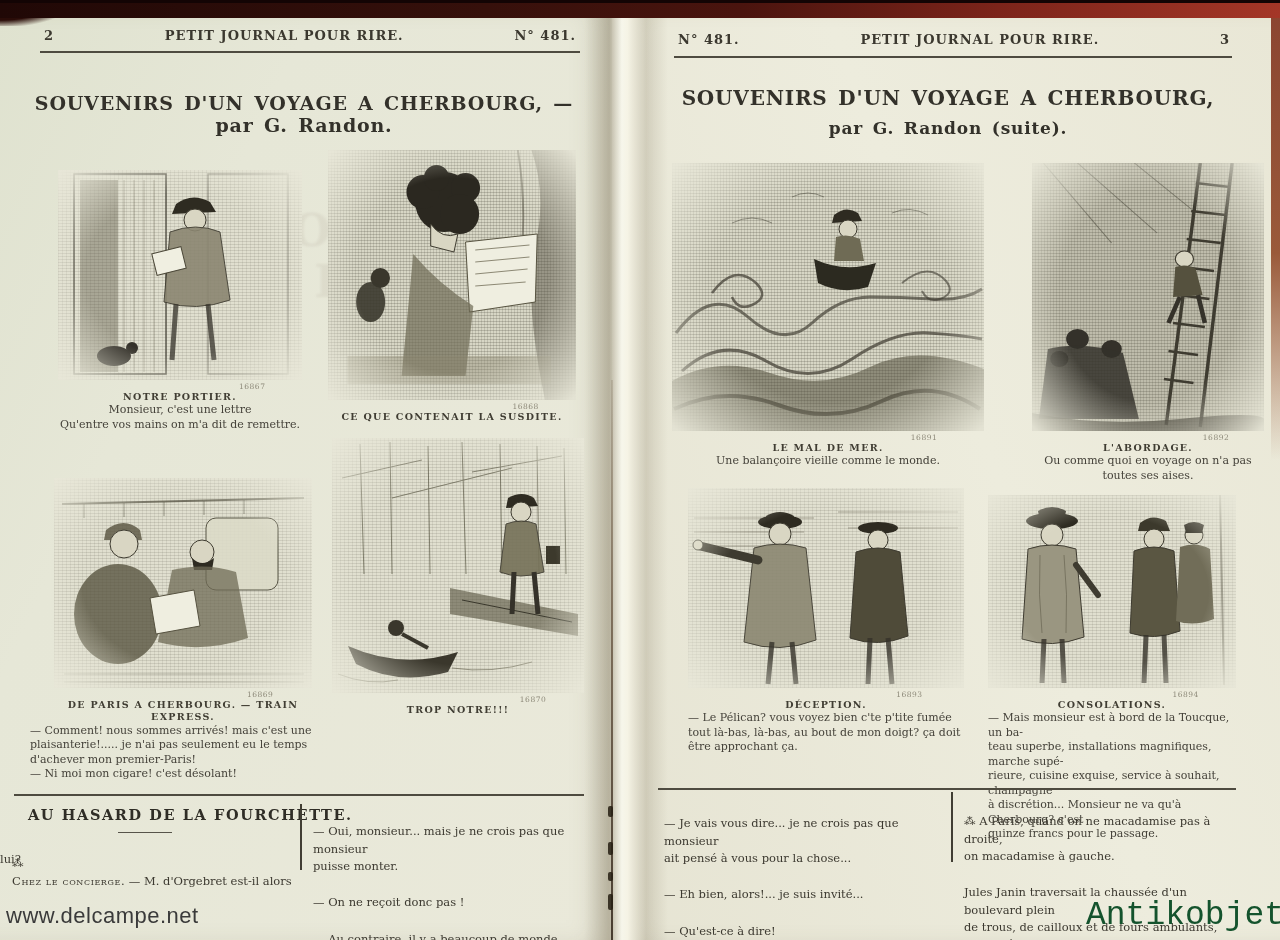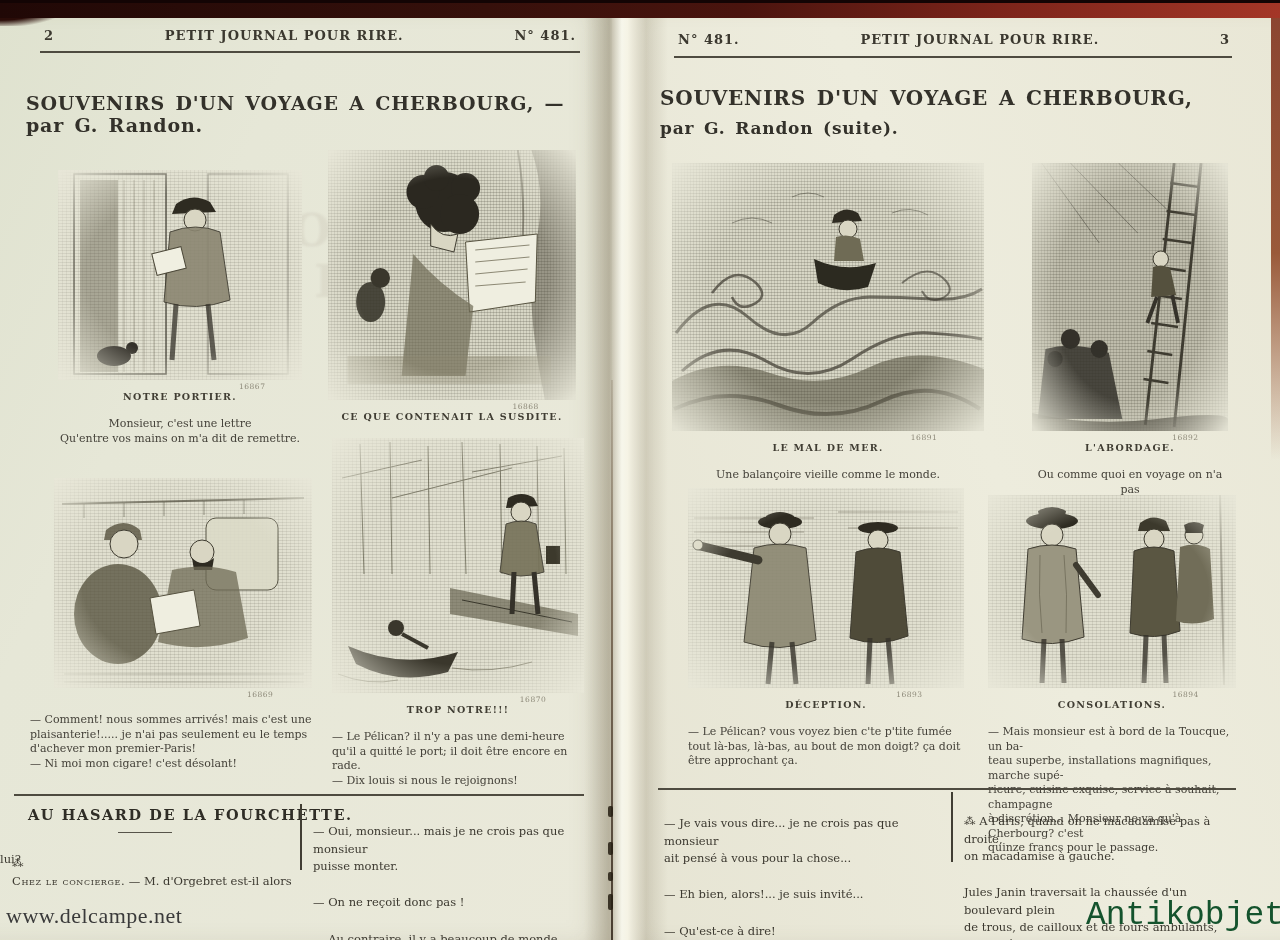--- a/index.html
+++ b/index.html
@@ -31,21 +31,21 @@
     background:linear-gradient(90deg,rgba(118,106,80,0) 0%,rgba(118,106,80,.22) 30%,
       rgba(252,252,242,.85) 45%,rgba(248,246,232,.9) 52%,rgba(118,106,80,.20) 74%,rgba(118,106,80,0) 100%);}
   .crease{position:absolute;left:611px;top:380px;width:2px;height:560px;z-index:6;
     background:linear-gradient(180deg,rgba(84,62,40,.15),rgba(84,62,40,.6) 40%,rgba(40,28,16,.8));}
   .stitch{position:absolute;left:608px;width:5px;background:#241d12;border-radius:2px;opacity:.85;z-index:7;}
 
   
   .hdr{position:absolute;display:flex;justify-content:space-between;align-items:baseline;
     font-weight:bold;font-size:13px;letter-spacing:1px;color:#3b382f;z-index:10;}
   .hdr-rule{position:absolute;height:2px;background:#4e4b40;z-index:10;}
-  .art-title{position:absolute;text-align:left;font-weight:bold;color:#33312a;
+  .art-title{position:absolute;text-align:center;font-weight:bold;color:#33312a;
     letter-spacing:.8px;word-spacing:3px;z-index:10;}
 
   
   .ghost{position:absolute;left:30px;top:205px;width:550px;text-align:center;
     font-weight:bold;font-size:44px;letter-spacing:5px;color:rgba(96,76,50,.07);
     filter:blur(1px);z-index:1;}
 
   
   .panel{position:absolute;margin:0;z-index:10;}
   .engraving{position:relative;overflow:hidden;background:#e0dfcf;}
@@ -58,38 +58,38 @@
       repeating-linear-gradient(0deg,rgba(48,45,34,.20) 0 1px,transparent 1px 3px),
       repeating-linear-gradient(90deg,rgba(48,45,34,.14) 0 1px,transparent 1px 3px);}
   .engraving svg{position:absolute;inset:0;width:100%;height:100%;}
   .vig{position:absolute;inset:0;display:block;
     background:radial-gradient(ellipse at center,rgba(232,231,216,0) 55%,rgba(232,231,216,.95) 98%);}
   figcaption{padding-top:2px;}
   .plate{font-size:7.5px;color:#8e8a7a;text-align:right;padding-right:15%;height:9px;letter-spacing:.5px;}
   .cap-title{font-weight:bold;font-size:9.5px;line-height:1.3;letter-spacing:1.3px;
     color:#403d33;text-align:center;}
   .cap-text{font-size:11px;line-height:1.32;color:#45423a;text-align:center;
-    white-space:pre-line;margin-top:14px;}
+    white-space:pre-line;margin-top:0;}
   .cap-text.left{text-align:left;}
   .pull-left{margin-left:-24px;margin-right:-8px;}
 
   
   .sec-rule{position:absolute;height:2px;background:#4e4b40;z-index:10;}
   .vrule{position:absolute;width:2px;background:#413e34;z-index:10;}
   .feat-head{position:absolute;font-weight:bold;font-size:14.5px;letter-spacing:1.6px;
     color:#2f2d26;z-index:10;}
   .mini-rule{position:absolute;height:1px;background:#57544a;z-index:10;}
   .feat-text{position:absolute;font-size:11.5px;line-height:1.5;color:#3c3930;
     white-space:pre-line;z-index:10;}
   .feat-text p{margin:0 0 2px 0;white-space:pre-line;}
   .sc{font-variant:small-caps;letter-spacing:.6px;}
   .frag{position:absolute;font-size:11.5px;color:#3c3930;z-index:10;}
 
   
-  .wm-left{position:absolute;left:6px;top:903px;font-family:Liberation Serif, serif;
+  .wm-left{position:absolute;left:6px;top:903px;font-family:Liberation Sans, sans-serif;
     font-size:22px;color:#3a3a3a;letter-spacing:.5px;z-index:40;}
   .wm-right{position:absolute;left:1086px;top:897px;font-family:Liberation Mono, monospace;
     font-size:33px;color:#14532d;z-index:40;}
 </style>
 </head>
 <body>
 
 <div class="stage">
 
   <div class="top-band"></div>
@@ -191,20 +191,21 @@
         <circle cx="148" cy="74" r="12" fill="#d9d6c3" stroke="#3e3b30"></circle>
         <path d="M138 80q10 10 22 0l-2 12h-18z" fill="#2e2b21"></path>
         <path d="M118 92q34-8 64 2l12 66q-46 16-90 4z" fill="#6f6b55" opacity=".75"></path>
         <polygon points="96,120 140,112 146,148 102,156" fill="#efeee0" stroke="#55513f"></polygon>
         <path d="M10 196h240M10 204h240" stroke="#4b4839" opacity=".4"></path>
       </svg>
         <i class="vig"></i>
     </div>
     <figcaption>
       <div class="plate">16869</div>
+      <div class="cap-title">DE PARIS A CHERBOURG. — TRAIN EXPRESS.</div>
       <div class="cap-text left pull-left">— Comment! nous sommes arrivés! mais c'est une
 plaisanterie!..... je n'ai pas seulement eu le temps
 d'achever mon premier-Paris!
 — Ni moi mon cigare! c'est désolant!</div>
     </figcaption>
   </figure>
 
   <figure class="panel" style="left:332px;top:438px;width:252px">
     <div class="engraving" style="height:255px">
       <svg viewBox="0 0 252 255" preserveAspectRatio="none">
@@ -222,24 +223,20 @@
         <path d="M16 208q54 24 110 6l-10 20q-50 14-92-8z" fill="#3a372c"></path>
         <circle cx="64" cy="190" r="8" fill="#3a372c"></circle>
         <path d="M70 196l26 14" stroke="#3a372c" stroke-width="4"></path>
         <path d="M6 236q30 12 60 6M120 230q40 6 80-6" stroke="#57533f" fill="none" opacity=".6"></path>
       </svg>
         <i class="vig"></i>
     </div>
     <figcaption>
       <div class="plate">16870</div>
       <div class="cap-title">TROP NOTRE!!!</div>
-      <div class="cap-text left">— Le Pélican? il n'y a pas une demi-heure
-qu'il a quitté le port; il doit être encore en
-rade.
-— Dix louis si nous le rejoignons!</div>
     </figcaption>
   </figure>
 
   <div class="sec-rule" style="left:14px;top:794px;width:570px"></div>
   <div class="feat-head" style="left:28px;top:806px">AU HASARD DE LA FOURCHETTE.</div>
   <div class="mini-rule" style="left:118px;top:832px;width:54px"></div>
   <div class="feat-text" style="left:12px;top:838px;width:284px">
     <span>⁂</span>
     <span class="sc">Chez le concierge.</span><span> — M. d'Orgebret est-il alors</span>
   </div>
@@ -272,21 +269,21 @@
       </svg>
         <i class="vig"></i>
     </div>
     <figcaption>
       <div class="plate">16891</div>
       <div class="cap-title">LE MAL DE MER.</div>
       <div class="cap-text">Une balançoire vieille comme le monde.</div>
     </figcaption>
   </figure>
 
-  <figure class="panel" style="left:1032px;top:163px;width:196px">
+  <figure class="panel" style="left:1032px;top:163px;width:232px">
     <div class="engraving dark" style="height:268px">
       <svg viewBox="0 0 204 268" preserveAspectRatio="none">
         <rect x="0" y="0" width="204" height="268" fill="#4b4839" opacity=".18"></rect>
         <g stroke="#3e3b30" fill="none">
           <line x1="148" y1="0" x2="118" y2="262" stroke-width="3"></line>
           <line x1="176" y1="0" x2="148" y2="264" stroke-width="3"></line>
           <path d="M144 20l30 4M140 48l30 4M136 76l30 4M132 104l28 4M128 132l28 4M124 160l28 4M120 188l26 4M116 216l26 4" stroke-width="2.5"></path>
           <path d="M10 0l60 80M40 0l70 70M90 0l50 46" opacity=".5"></path>
         </g>
         <circle cx="134" cy="96" r="8" fill="#d9d6c3" stroke="#3e3b30"></circle>

